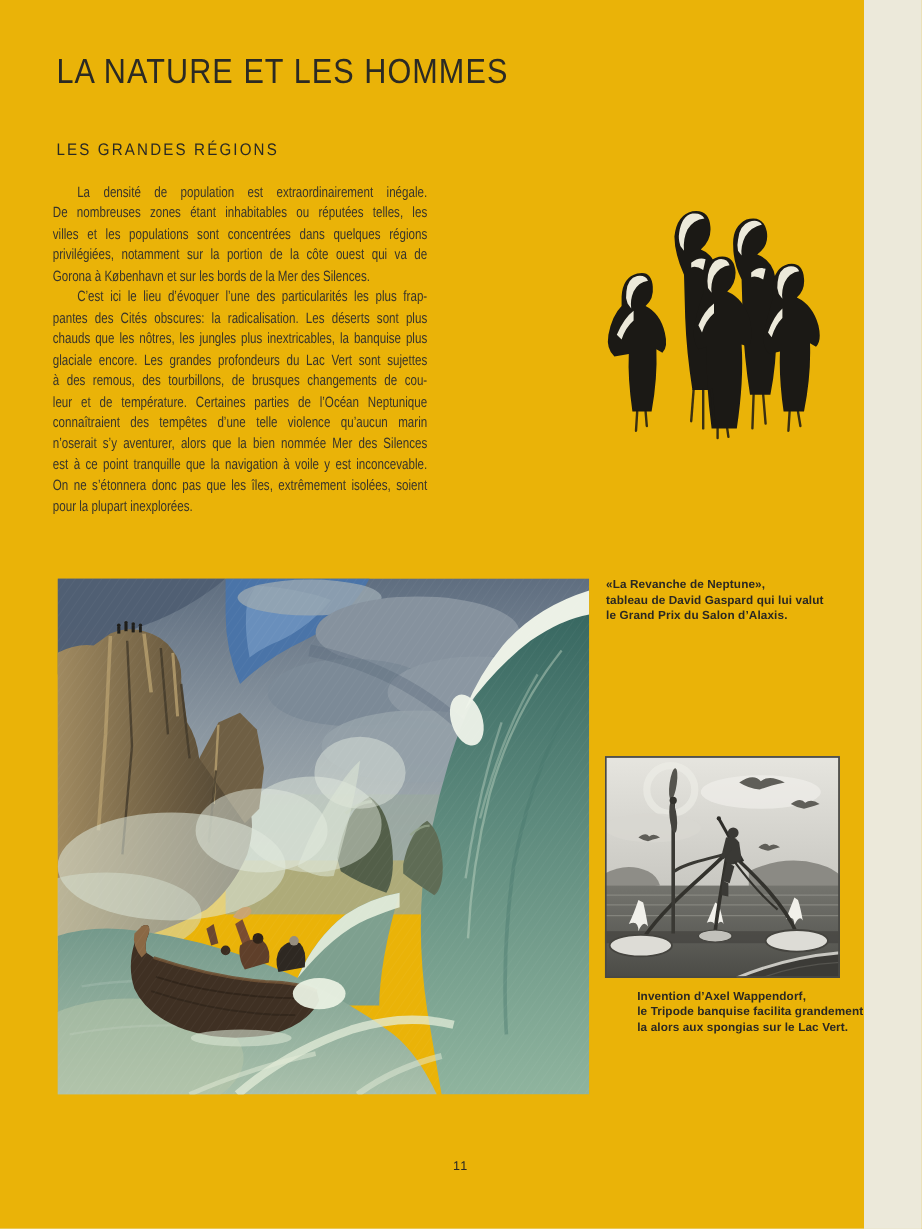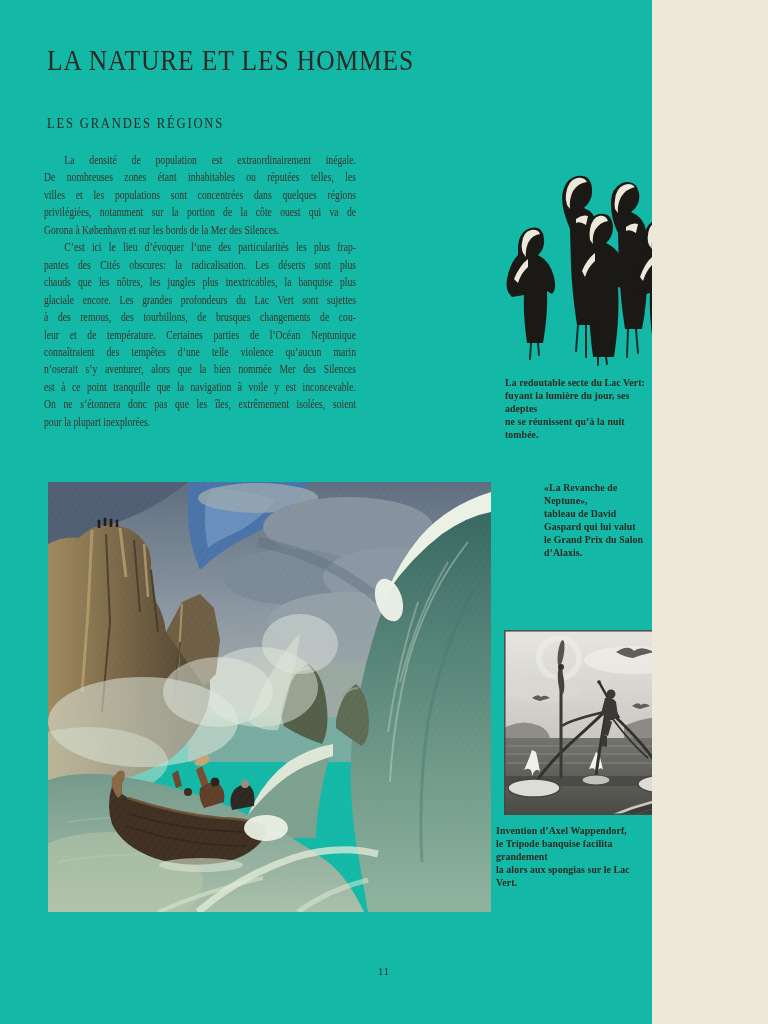--- a/index.html
+++ b/index.html
@@ -1,31 +1,31 @@
 <!DOCTYPE html>
 <html><head>
 <meta charset="utf-8">
 <style>
   html,body{margin:0;padding:0;background:#ece9da;}
-  .page{position:relative;width:652px;height:1024px;background:#14b8a6;overflow:hidden;
-        font-family:Liberation Serif, serif;color:#2e2b24;}
+  .page{position:relative;width:720px;height:1024px;background:#eab308;overflow:hidden;
+        font-family:Liberation Sans, sans-serif;color:#2e2b24;}
   .abs{position:absolute;}
   .title{left:47px;top:44px;font-size:29px;font-weight:400;letter-spacing:1px;
          color:#2b2a24;transform:scaleX(0.88);transform-origin:0 0;white-space:nowrap;}
   .section{left:47px;top:116px;font-size:14px;font-weight:400;letter-spacing:2px;
            color:#2b2a24;transform:scaleX(0.9);transform-origin:0 0;white-space:nowrap;}
   .bodycol{left:44px;top:152px;width:400px;transform:scaleX(0.78);transform-origin:0 0;
            font-size:12.4px;line-height:17.45px;color:#38342b;}
   .line{text-align:justify;text-align-last:justify;white-space:normal;}
   .line.first{text-indent:26px;}
   .line.lastline{text-align-last:left;}
   .caption{font-size:9.8px;line-height:13.1px;font-weight:700;color:#2b2822;letter-spacing:0.1px;}
   .cap1{left:505px;top:376px;}
-  .cap2{left:505px;top:481px;margin-left:39px;}
-  .cap3{left:496px;top:824px;}
+  .cap2{left:505px;top:481px;}
+  .cap3{left:531px;top:824px;}
   .figsect{left:498px;top:167px;width:204px;height:202px;}
   .painting{left:48px;top:482px;width:443px;height:430px;}
   .figtripod{left:504px;top:630px;width:196px;height:185px;}
   .pageno{left:0;top:966px;width:768px;text-align:center;font-size:10.5px;
           letter-spacing:1px;color:#2b2a24;}
   svg{display:block;}
 </style>
 </head>
 <body>
 
@@ -88,25 +88,20 @@
         <path d="M138,162 L140,186"></path>
       <path d="M33,176 L32,192"></path>
         <path d="M40,176 L41,188"></path>
       <path d="M160,176 L159,192"></path>
         <path d="M167,176 L169,188"></path>
       <path d="M100,190 L100,198"></path>
         <path d="M108,190 L109,197"></path>
     </g>
   </svg>
 
-  <div class="abs caption cap1">
-    <div>La redoutable secte du Lac Vert:</div>
-    <div>fuyant la lumière du jour, ses adeptes</div>
-    <div>ne se réunissent qu’à la nuit tombée.</div>
-  </div>
 
   <div class="abs caption cap2">
     <div>«La Revanche de Neptune»,</div>
     <div>tableau de David Gaspard qui lui valut</div>
     <div>le Grand Prix du Salon d’Alaxis.</div>
   </div>
 
   <svg class="abs painting" viewBox="0 0 443 430">
     <defs>
       <linearGradient id="skyG" x1="0" y1="0" x2="0" y2="1">

